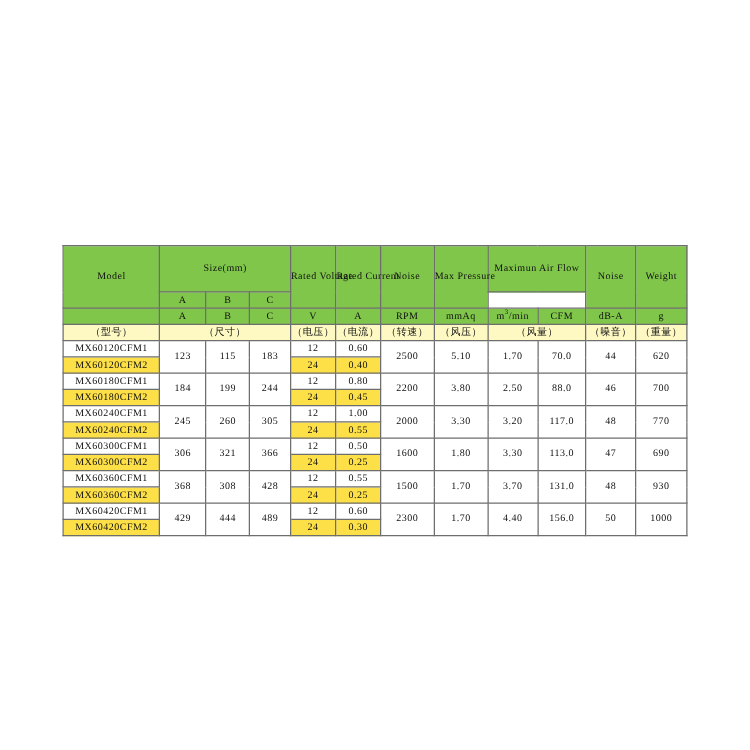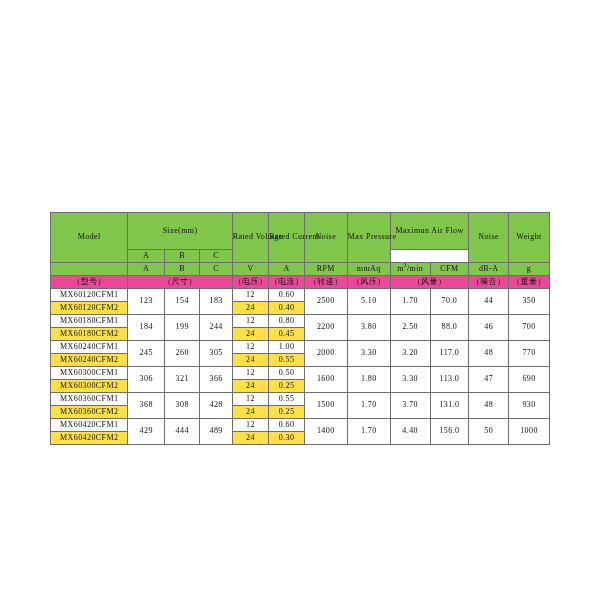--- a/index.html
+++ b/index.html
@@ -11,21 +11,21 @@
     overflow: hidden;
   }
   body {
     font-family: "Liberation Serif", "DejaVu Serif", serif;
     -webkit-font-smoothing: antialiased;
   }
 
   #spec-table-wrap {
     position: absolute;
     left: 50px;
-    top: 212px;
+    top: 196px;
     width: 500px;
   }
 
   table.spec {
     border-collapse: collapse;
     table-layout: fixed;
     width: 500px;
     font-size: 8px;
     color: #111111;
   }
@@ -46,21 +46,21 @@
     background: #80C64B;
     height: 36px;
     font-size: 8px;
   }
   .hdr-sub td {
     background: #80C64B;
     height: 12px;
     font-size: 8px;
   }
   .hdr-cn td {
-    background: #ec4899;
+    background: #fef9c3;
     height: 12px;
     font-size: 8px;
     font-family: Liberation Sans, sans-serif;
   }
 
   
   .row-a td, .row-b td {
     height: 12px;
     font-size: 8px;
     background: #ffffff;
@@ -149,30 +149,30 @@
         <td colspan="2">（风量）</td>
         <td>（噪音）</td>
         <td>（重量）</td>
       </tr>
     </tbody>
 
     <tbody id="data-body">
         <tr class="row-a">
           <td class="model-cell">MX60120CFM1</td>
           <td class="span-cell" rowspan="2">123</td>
-          <td class="span-cell" rowspan="2">154</td>
+          <td class="span-cell" rowspan="2">115</td>
           <td class="span-cell" rowspan="2">183</td>
           <td>12</td>
           <td>0.60</td>
           <td class="span-cell" rowspan="2">2500</td>
           <td class="span-cell" rowspan="2">5.10</td>
           <td class="span-cell" rowspan="2">1.70</td>
           <td class="span-cell" rowspan="2">70.0</td>
           <td class="span-cell" rowspan="2">44</td>
-          <td class="span-cell" rowspan="2">350</td>
+          <td class="span-cell" rowspan="2">620</td>
         </tr>
         <tr class="row-b">
           <td class="model-cell tint">MX60120CFM2</td>
           <td class="tint">24</td>
           <td class="tint">0.40</td>
         </tr>
         <tr class="row-a">
           <td class="model-cell">MX60180CFM1</td>
           <td class="span-cell" rowspan="2">184</td>
           <td class="span-cell" rowspan="2">199</td>
@@ -248,21 +248,21 @@
           <td class="tint">24</td>
           <td class="tint">0.25</td>
         </tr>
         <tr class="row-a">
           <td class="model-cell">MX60420CFM1</td>
           <td class="span-cell" rowspan="2">429</td>
           <td class="span-cell" rowspan="2">444</td>
           <td class="span-cell" rowspan="2">489</td>
           <td>12</td>
           <td>0.60</td>
-          <td class="span-cell" rowspan="2">1400</td>
+          <td class="span-cell" rowspan="2">2300</td>
           <td class="span-cell" rowspan="2">1.70</td>
           <td class="span-cell" rowspan="2">4.40</td>
           <td class="span-cell" rowspan="2">156.0</td>
           <td class="span-cell" rowspan="2">50</td>
           <td class="span-cell" rowspan="2">1000</td>
         </tr>
         <tr class="row-b">
           <td class="model-cell tint">MX60420CFM2</td>
           <td class="tint">24</td>
           <td class="tint">0.30</td>

